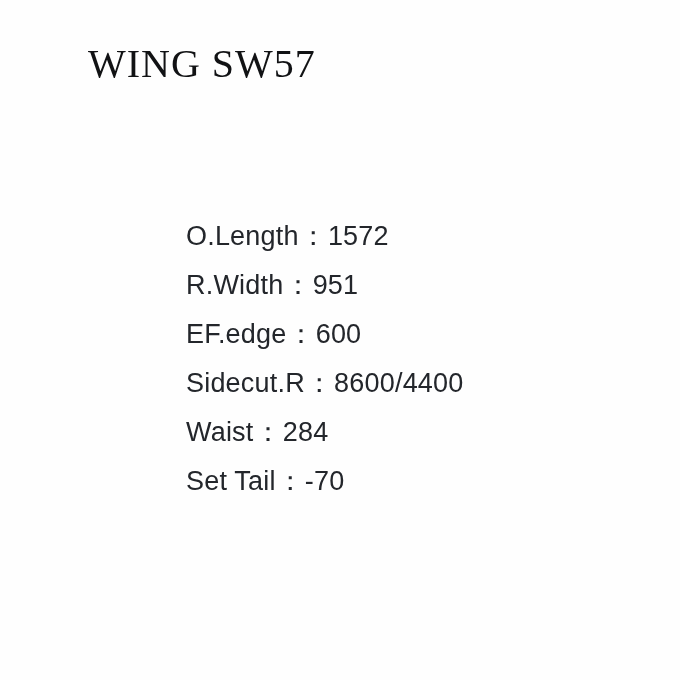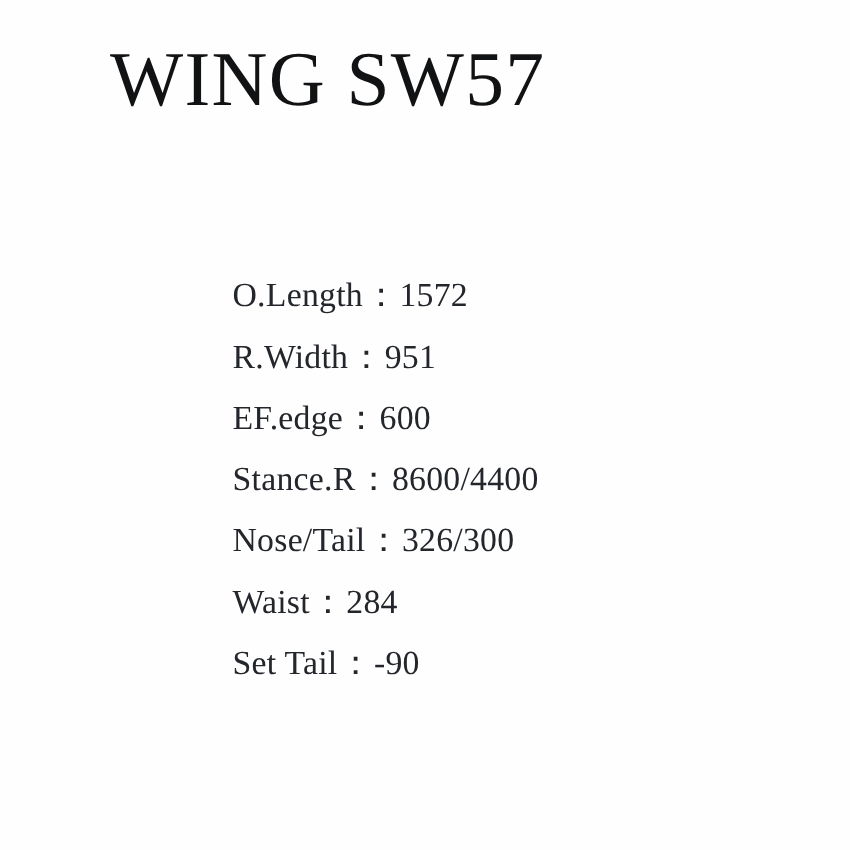--- a/index.html
+++ b/index.html
@@ -19,33 +19,32 @@
     width: 680px;
     height: 680px;
     box-sizing: border-box;
     background: #fefefe;
   }
   .title {
     position: absolute;
     left: 88px;
     top: 28px;
     font-family: "Liberation Serif", "DejaVu Serif", serif;
-    font-size: 62px;
+    font-size: 40px;
     line-height: 72px;
     letter-spacing: 1px;
     color: #111214;
     white-space: nowrap;
     font-weight: 400;
   }
   .spec-list {
     position: absolute;
     left: 186px;
     top: 212px;
     width: 460px;
-    font-family: Liberation Serif, serif;
   }
   .spec-row {
     font-size: 27px;
     line-height: 49px;
     color: #23262b;
     letter-spacing: 0.2px;
     white-space: nowrap;
   }
   .spec-row .label {
     display: inline;
@@ -76,31 +75,28 @@
 
     <div class="spec-row">
       <span class="label">R.Width</span><span class="sep">：</span><span class="value">951</span>
     </div>
 
     <div class="spec-row">
       <span class="label">EF.edge</span><span class="sep">：</span><span class="value">600</span>
     </div>
 
     <div class="spec-row">
-      <span class="label">Stance.R</span><span class="sep">：</span><span class="value">8600/4400</span>
+      <span class="label">Sidecut.R</span><span class="sep">：</span><span class="value">8600/4400</span>
     </div>
 
-    <div class="spec-row">
-      <span class="label">Nose/Tail</span><span class="sep">：</span><span class="value">326/300</span>
-    </div>
 
     <div class="spec-row">
       <span class="label">Waist</span><span class="sep">：</span><span class="value">284</span>
     </div>
 
 
 
     <div class="spec-row">
-      <span class="label">Set Tail</span><span class="sep">：</span><span class="value">-90</span>
+      <span class="label">Set Tail</span><span class="sep">：</span><span class="value">-70</span>
     </div>
 
   </div>
 </div>
 
 </body></html>

